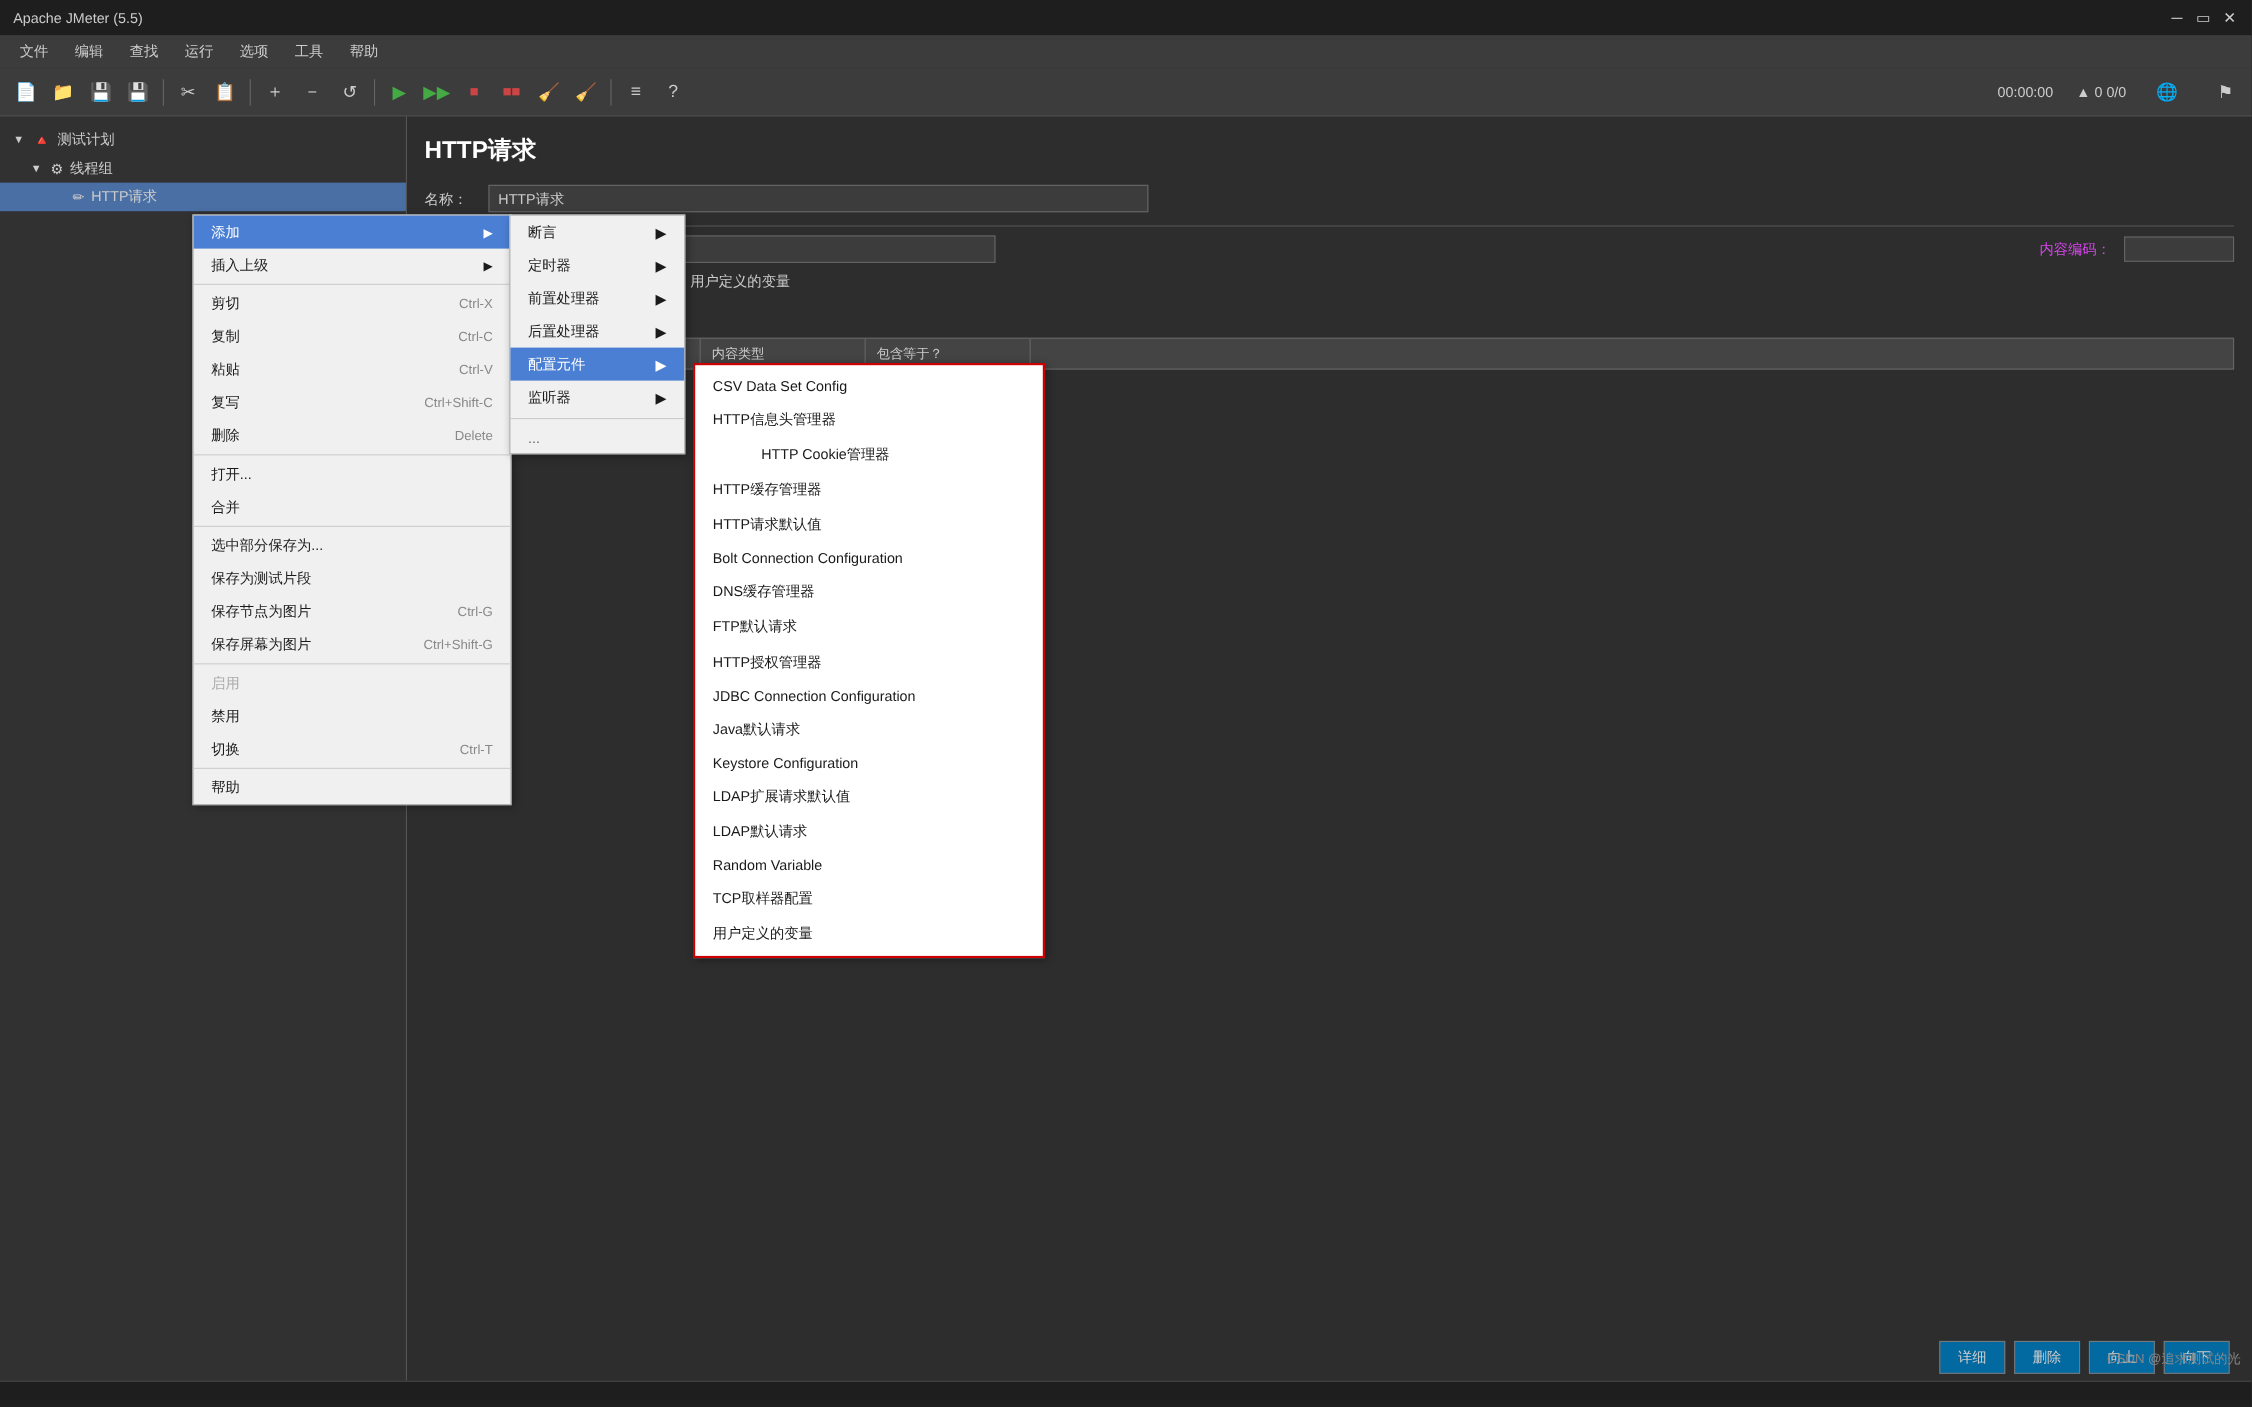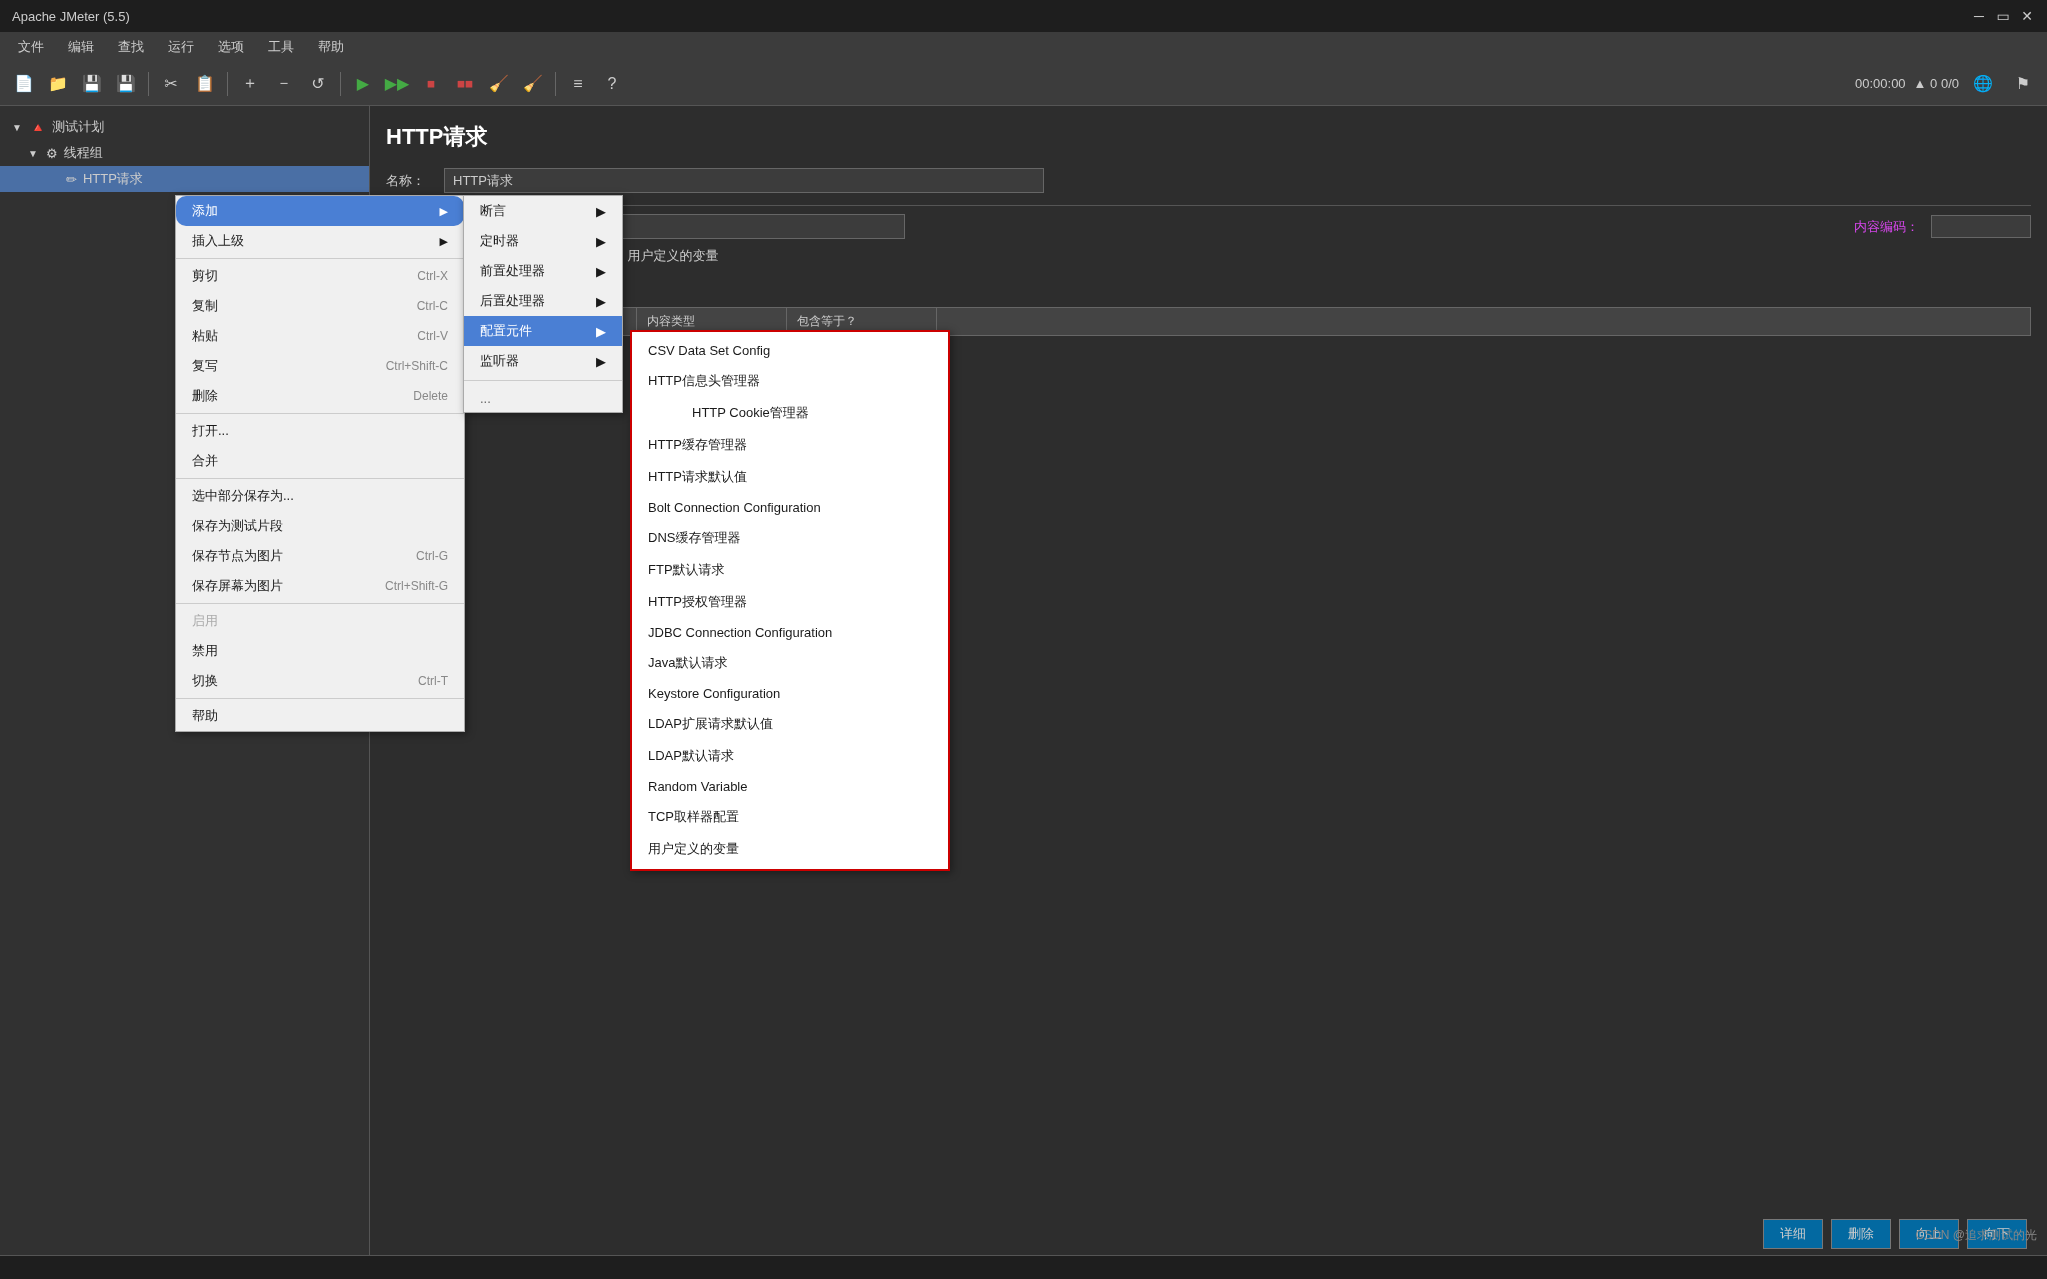--- a/index.html
+++ b/index.html
@@ -86,21 +86,21 @@
     .toolbar-separator {
       width: 1px;
       height: 24px;
       background: #666;
       margin: 0 4px;
     }
     .toolbar-right {
       margin-left: auto;
       display: flex;
       align-items: center;
-      gap: 8px;
+      gap: 21px;
       color: #cccccc;
       font-size: 13px;
     }
 
     
     .main-layout {
       display: flex;
       height: calc(1279px - 32px - 30px - 44px - 24px);
     }
 
@@ -185,21 +185,20 @@
       color: #1a1a1a;
       font-size: 13px;
     }
     .ctx-item {
       padding: 6px 16px;
       display: flex;
       align-items: center;
       justify-content: space-between;
       cursor: pointer;
       white-space: nowrap;
-      border-radius: 10px;
     }
     .ctx-item.highlighted { background: #4a7fd4; color: white; }
     .ctx-item.disabled { color: #aaa; cursor: default; }
     .ctx-separator { height: 1px; background: #ccc; margin: 2px 0; }
     .ctx-shortcut { color: #888; font-size: 12px; }
     .ctx-arrow { font-size: 11px; }
 
     
     .submenu-config {
       position: absolute;

